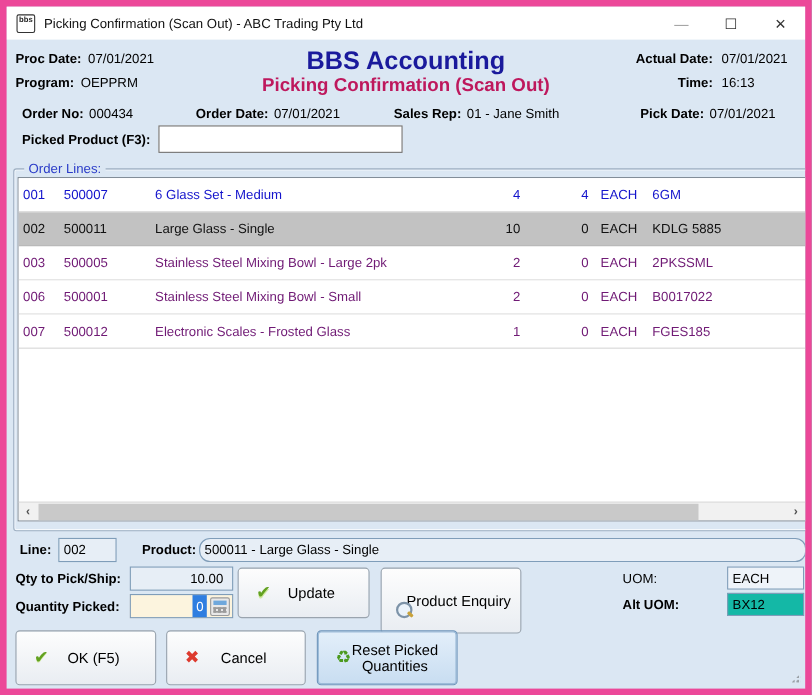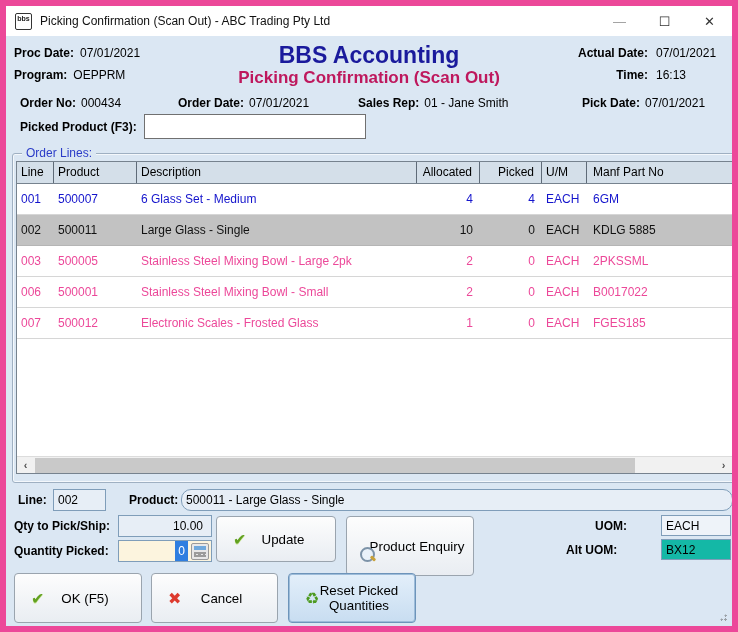--- a/index.html
+++ b/index.html
@@ -39,21 +39,21 @@
   .group-label { position:absolute; left:16px; top:140px; background:#dbe7f3; padding:0 4px; color:#2b3cc8; }
   
   .tablebox { position:absolute; left:10px; top:155px; width:717px; height:313px; border:1px solid #76828e; background:#fff; display:flex; flex-direction:column; }
   .thead { display:flex; height:22px; background:#d4dfe9; border-bottom:1px solid #76828e; flex:none; }
   .thead .cell { line-height:21px; border-right:1px solid #5f6b78; }
   .thead .cell:last-child { border-right:none; }
   .tbody { flex:1; overflow:hidden; background:#fff; }
   .trow { display:flex; height:31px; line-height:30px; border-bottom:1px solid #d6d6d6; background:#fff; cursor:default; }
   .trow.st-picked { color:#1414cc; }
   .trow.st-selected { background:#c2c2c2; color:#111; border-bottom-color:#b5b5b5; }
-  .trow.st-unpicked { color:#ec4899; }
+  .trow.st-unpicked { color:#701a75; }
   .cell { padding:0 4px; overflow:hidden; white-space:nowrap; }
   .c0 { width:37px; }
   .c1 { width:83px; }
   .c2 { width:280px; }
   .c3 { width:63px; text-align:right; padding-right:7px; }
   .c4 { width:62px; text-align:right; padding-right:7px; }
   .c5 { width:45px; }
   .c6 { flex:1; padding-left:6px; }
   
   .hscroll { height:17px; flex:none; background:#f1f1f1; border-top:1px solid #dcdcdc; position:relative; }
@@ -69,21 +69,21 @@
   .qty-label { position:absolute; left:8px; top:513px; font-weight:bold; }
   .qty-field { left:112px; top:509px; width:94px; text-align:right; padding-right:8px; }
   .qp-label { position:absolute; left:8px; top:538px; font-weight:bold; }
   .qp-field { left:112px; top:534px; width:94px; background:#fcf4de; display:flex; align-items:center; justify-content:flex-end; padding:0 2px; }
   .qp-sel { background:#2f7ee0; color:#fff; padding:0 3px; margin-right:3px; }
   .calc { width:18px; height:17px; background:#e8e8e8; border:1px solid #9a9a9a; border-radius:2px; position:relative; flex:none; }
   .calc::before { content:""; position:absolute; left:2px; top:2px; right:2px; height:4px; background:#6fa8dc; }
   .calc::after { content:""; position:absolute; left:2px; top:8px; right:2px; bottom:2px;
     background:repeating-linear-gradient(90deg,#888 0 2px,transparent 2px 4.5px),
                repeating-linear-gradient(0deg,#888 0 2px,transparent 2px 3.5px); opacity:.8; }
-  .uom-label { position:absolute; left:560px; top:513px; width:90px; text-align:center; font-weight:bold; }
+  .uom-label { position:absolute; left:560px; top:513px; width:90px; text-align:left; font-weight:normal; }
   .uom-field { left:655px; top:509px; width:70px; height:21px; background:#eef3f9; }
   .altuom-label { position:absolute; left:560px; top:537px; width:90px; font-weight:bold; }
   .altuom-field { left:655px; top:533px; width:70px; height:21px; background:#14b8a6; }
   
   .btn { position:absolute; background:linear-gradient(#fdfdfd,#e9edf2); border:1px solid #9aa4ae; border-radius:4px;
          display:flex; align-items:center; cursor:default; }
   .btn .bicon { position:absolute; left:16px; font-size:16px; }
   .btn .blabel { width:100%; text-align:center; padding-left:14px; }
   .icon-check { color:#62a120; text-shadow:0 1px 0 #cfe8a0; }
   .icon-cross { color:#dd3a2e; }
@@ -145,29 +145,20 @@
   <div class="oi-pickdate">
     <span class="lbl">Pick Date:</span><span class="val">07/01/2021</span>
   </div>
   <div class="pp-label">Picked Product (F3):</div>
   <input class="pp-input" type="text" value="" style="">
 
   <div class="groupbox"></div>
   <div class="group-label">Order Lines:</div>
 
   <div class="tablebox">
-    <div class="thead">
-        <div class="cell c0">Line</div>
-        <div class="cell c1">Product</div>
-        <div class="cell c2">Description</div>
-        <div class="cell c3">Allocated</div>
-        <div class="cell c4">Picked</div>
-        <div class="cell c5">U/M</div>
-        <div class="cell c6">Manf Part No</div>
-      </div>
     <div class="tbody">
         <div class="trow st-picked">
           <div class="cell c0">001</div>
           <div class="cell c1">500007</div>
           <div class="cell c2">6 Glass Set - Medium</div>
           <div class="cell c3">4</div>
           <div class="cell c4">4</div>
           <div class="cell c5">EACH</div>
           <div class="cell c6">6GM</div>
         </div>

